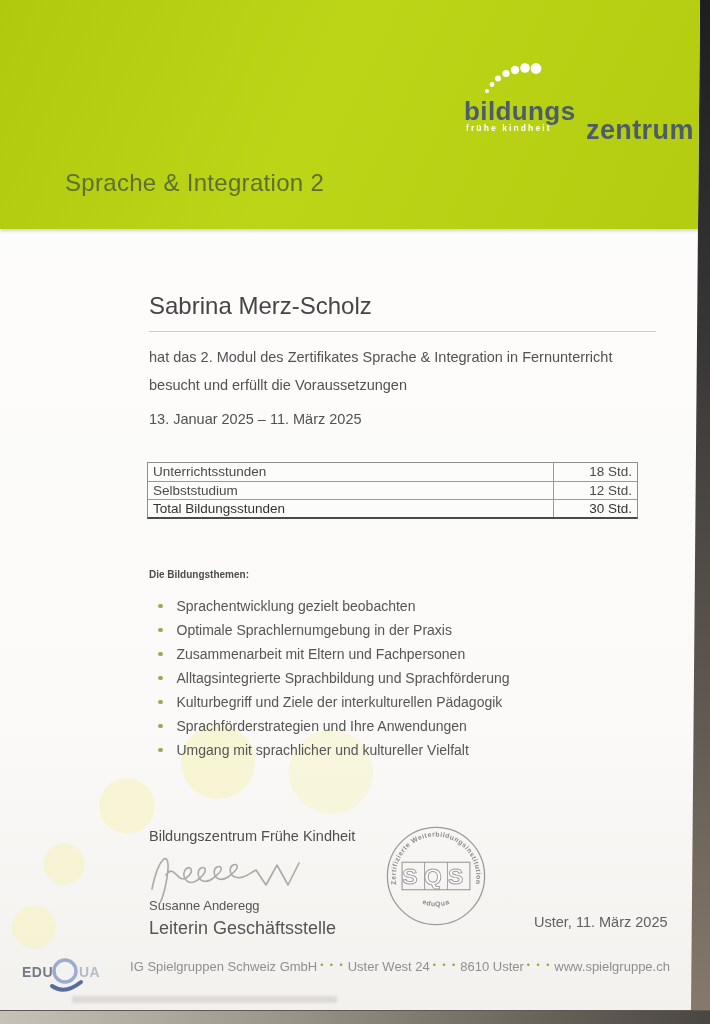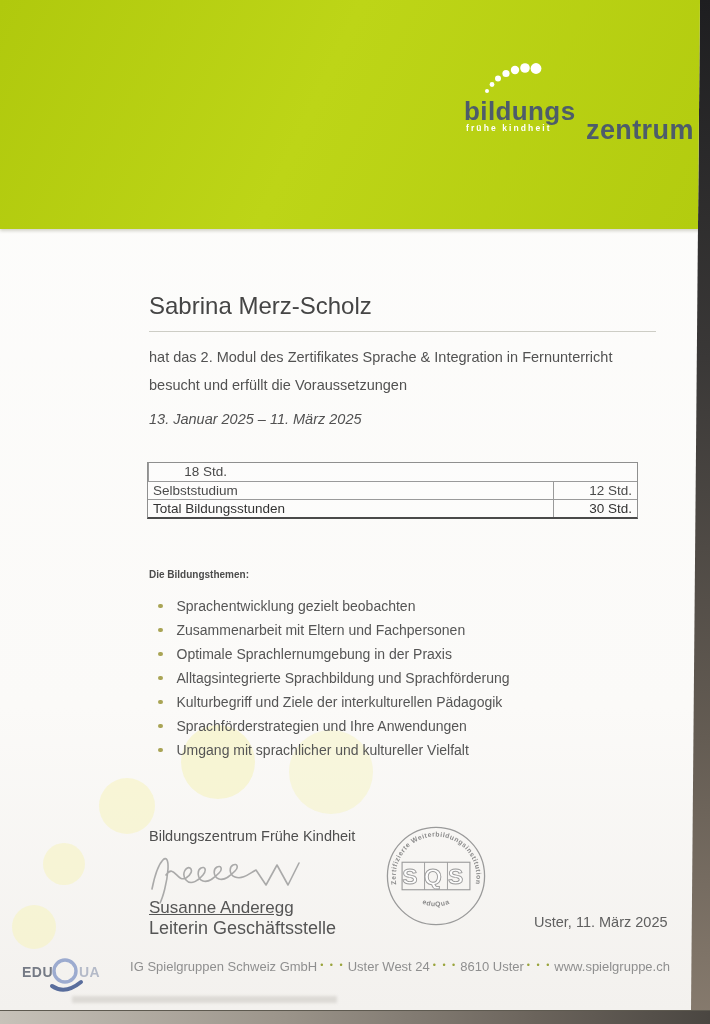--- a/index.html
+++ b/index.html
@@ -33,40 +33,40 @@
   }
   .logo-sub {
     position:absolute; left:466px; top:123px;
     font-size:8.5px; font-weight:bold; color:#ffffff; letter-spacing:2.1px;
   }
   .dots-arc { position:absolute; left:455px; top:53px; }
   .recipient-name { position:absolute; left:149px; top:292px; font-size:24px; color:#454545; }
   .name-rule { position:absolute; left:149px; top:331px; width:507px; height:1px; background:#cdcdc5; }
   .body-line1 { position:absolute; left:149px; top:349px; font-size:14.5px; color:#525252; }
   .body-line2 { position:absolute; left:149px; top:377px; font-size:14.5px; color:#525252; }
-  .date-range { position:absolute; left:149px; top:411px; font-size:14.5px; color:#525252;font-style:italic; }
+  .date-range { position:absolute; left:149px; top:411px; font-size:14.5px; color:#525252; }
   .cert-table {
     position:absolute; left:147px; top:462px; width:491px;
     border:1px solid #8f8f8f; border-bottom:2px solid #4a4a4a;
     font-size:13.5px; color:#4a4a4a; background:rgba(255,255,255,.4);
   }
   .trow { display:flex; height:18px; line-height:17px; border-top:1px solid #9a9a9a; }
   .trow:first-child { border-top:none; }
   .tlabel { flex:1; padding-left:5px; }
   .tval { width:84px; text-align:right; padding-right:5px; border-left:1px solid #9a9a9a; }
   .trow.total { font-weight:normal; color:#333; }
   .topics-heading { position:absolute; left:149px; top:569px; font-size:10px; font-weight:bold; color:#4c4c4c; }
   .topics-list { position:absolute; left:149px; top:594px; width:460px; }
   .bullet-item { display:flex; align-items:center; height:24px; font-size:14px; color:#555; }
   .bullet-dot { width:4.5px; height:4.5px; border-radius:50%; background:#a9a455; margin:0 14px 0 9px; flex:none; }
   .watermark { position:absolute; border-radius:50%; background:#f6f3c2; z-index:0; }
   .content-layer { position:relative; z-index:1; }
   .sig-org { position:absolute; left:149px; top:828px; font-size:14.5px; color:#4f4f4f; }
   .sig-scrawl { position:absolute; left:146px; top:843px; }
-  .sig-name { position:absolute; left:149px; top:898px; font-size:17px; color:#555;text-decoration:underline; }
+  .sig-name { position:absolute; left:149px; top:898px; font-size:13px; color:#555; }
   .sig-role { position:absolute; left:149px; top:918px; font-size:18px; color:#555; }
   .stamp { position:absolute; left:381px; top:821px; }
   .place-date { position:absolute; left:534px; top:914px; font-size:14.5px; color:#5f5f5f; }
   .eduqua-logo { position:absolute; left:20px; top:946px; opacity:.85; }
   .footer-address {
     position:absolute; left:140px; top:959px; width:520px;
     display:flex; justify-content:center; align-items:flex-start; gap:3px;
     font-size:13px; color:#8f8f8f; white-space:nowrap;
   }
   .footer-sep { color:#9aa43c; font-size:9px; letter-spacing:2px; position:relative; top:1px; }
@@ -85,20 +85,21 @@
 
     <div class="watermark" style="left:181px;top:725px;width:74px;height:74px;opacity:.65;"></div>
     <div class="watermark" style="left:289px;top:730px;width:84px;height:84px;opacity:.5;"></div>
     <div class="watermark" style="left:99px;top:778px;width:56px;height:56px;opacity:.6;"></div>
     <div class="watermark" style="left:43px;top:843px;width:42px;height:42px;opacity:.6;"></div>
     <div class="watermark" style="left:12px;top:905px;width:44px;height:44px;opacity:.6;"></div>
 
     <div class="content-layer">
 
       <div class="header-band">
+        <div class="page-title">Sprache &amp; Integration 2</div>
         <svg class="dots-arc" width="110" height="50" viewBox="0 0 110 50">
           <circle cx="32" cy="38" r="2" fill="#ffffff"></circle>
           <circle cx="37" cy="31.5" r="2.4" fill="#ffffff"></circle>
           <circle cx="43" cy="25.5" r="3" fill="#ffffff"></circle>
           <circle cx="51" cy="20.5" r="3.6" fill="#ffffff"></circle>
           <circle cx="60" cy="17" r="4.2" fill="#ffffff"></circle>
           <circle cx="70" cy="15" r="4.8" fill="#ffffff"></circle>
           <circle cx="81" cy="15.5" r="5.4" fill="#ffffff"></circle>
         </svg>
         <div class="logo-bildungs">bildungs</div>
@@ -108,45 +109,46 @@
 
       <div class="recipient-name">Sabrina Merz-Scholz</div>
       <div class="name-rule"></div>
 
       <div class="body-line1">hat das 2. Modul des Zertifikates Sprache &amp; Integration in Fernunterricht</div>
       <div class="body-line2">besucht und erfüllt die Voraussetzungen</div>
       <div class="date-range">13. Januar 2025 – 11. März 2025</div>
 
       <div class="cert-table">
         <div class="trow">
+          <span class="tlabel">Unterrichtsstunden</span>
           <span class="tval">18 Std.</span>
         </div>
         <div class="trow">
           <span class="tlabel">Selbststudium</span>
           <span class="tval">12 Std.</span>
         </div>
         <div class="trow total">
           <span class="tlabel">Total Bildungsstunden</span>
           <span class="tval">30 Std.</span>
         </div>
       </div>
 
       <div class="topics-heading">Die Bildungsthemen:</div>
       <div class="topics-list">
         <div class="bullet-item">
             <span class="bullet-dot"></span>
             <span>Sprachentwicklung gezielt beobachten</span>
           </div>
         <div class="bullet-item">
             <span class="bullet-dot"></span>
+            <span>Optimale Sprachlernumgebung in der Praxis</span>
+          </div>
+        <div class="bullet-item">
+            <span class="bullet-dot"></span>
             <span>Zusammenarbeit mit Eltern und Fachpersonen</span>
-          </div>
-        <div class="bullet-item">
-            <span class="bullet-dot"></span>
-            <span>Optimale Sprachlernumgebung in der Praxis</span>
           </div>
         <div class="bullet-item">
             <span class="bullet-dot"></span>
             <span>Alltagsintegrierte Sprachbildung und Sprachförderung</span>
           </div>
         <div class="bullet-item">
             <span class="bullet-dot"></span>
             <span>Kulturbegriff und Ziele der interkulturellen Pädagogik</span>
           </div>
         <div class="bullet-item">

